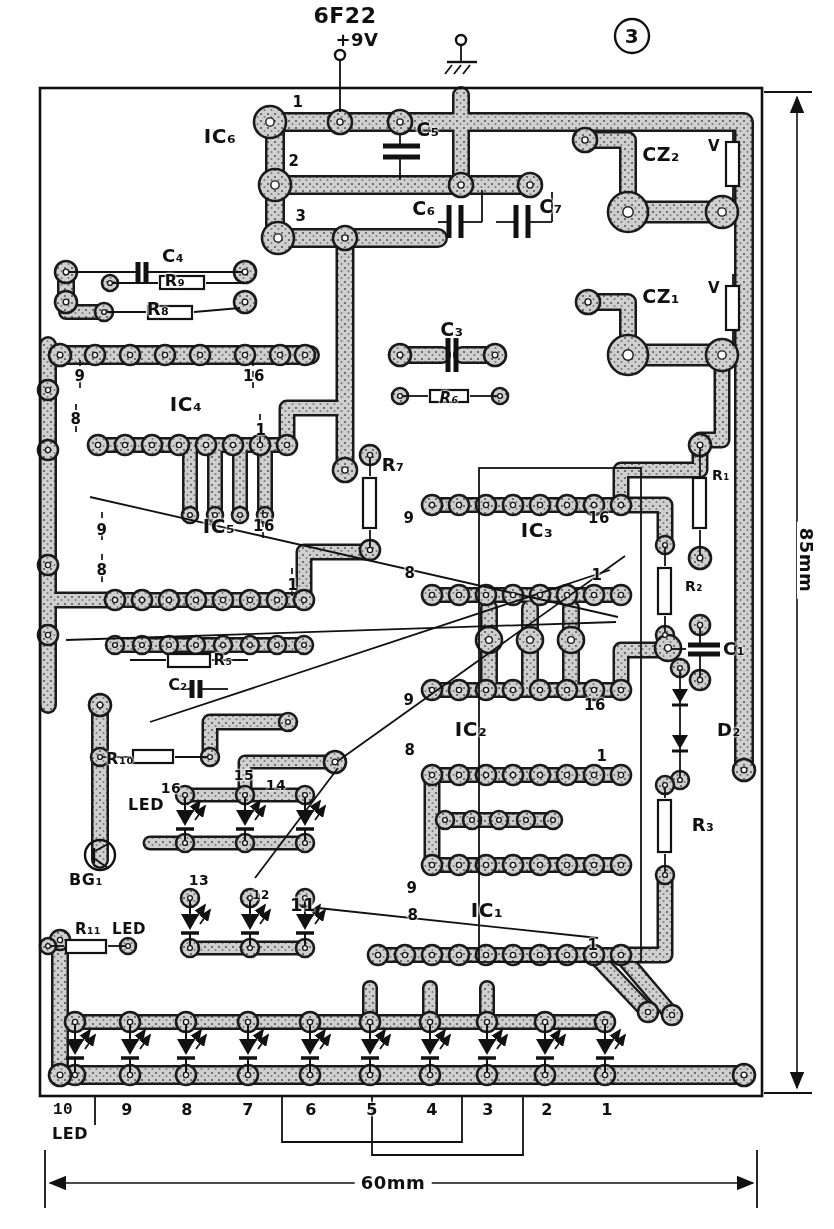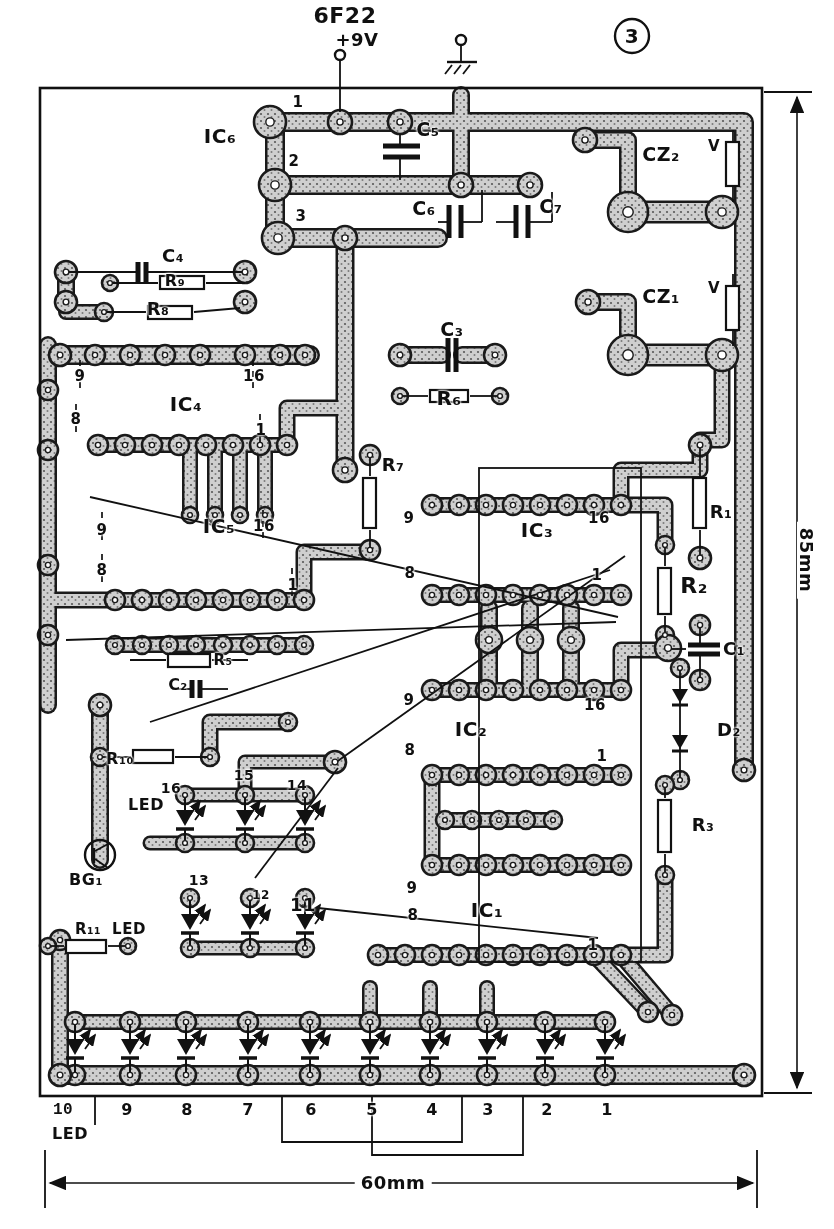--- a/index.html
+++ b/index.html
@@ -735,53 +735,53 @@
       <div class="lbl" style="left: 424px; top: 208px; font-size: 19px;">C₆</div>
       <div class="lbl" style="left: 551px; top: 206px; font-size: 19px;">C₇</div>
       <div class="lbl" style="left: 661px; top: 154px; font-size: 19px;">CZ₂</div>
       <div class="lbl" style="left: 714px; top: 146px; font-size: 15px;">V</div>
       <div class="lbl" style="left: 661px; top: 296px; font-size: 19px;">CZ₁</div>
       <div class="lbl" style="left: 714px; top: 288px; font-size: 15px;">V</div>
       <div class="lbl" style="left: 173px; top: 256px; font-size: 18px;">C₄</div>
       <div class="lbl" style="left: 175px; top: 281px; font-size: 16px;">R₉</div>
       <div class="lbl" style="left: 158px; top: 309px; font-size: 18px;">R₈</div>
       <div class="lbl" style="left: 452px; top: 329px; font-size: 19px;">C₃</div>
-      <div class="lbl" style="left: 449px; top: 398px; font-size: 20px;">R₆</div>
+      <div class="lbl" style="left: 449px; top: 398px; font-size: 15px; font-style: italic;">R₆</div>
       <div class="lbl" style="left: 80px; top: 376px; font-size: 15px;">9</div>
       <div class="lbl" style="left: 76px; top: 419px; font-size: 15px;">8</div>
       <div class="lbl" style="left: 186px; top: 404px; font-size: 20px;">IC₄</div>
       <div class="lbl" style="left: 254px; top: 376px; font-size: 15px;">16</div>
       <div class="lbl" style="left: 261px; top: 430px; font-size: 15px;">1</div>
       <div class="lbl" style="left: 393px; top: 465px; font-size: 18px;">R₇</div>
-      <div class="lbl" style="left: 721px; top: 475px; font-size: 18px; margin-top: 37px;">R₁</div>
+      <div class="lbl" style="left: 721px; top: 475px; font-size: 14px;">R₁</div>
       <div class="lbl" style="left: 102px; top: 530px; font-size: 15px;">9</div>
       <div class="lbl" style="left: 219px; top: 526px; font-size: 20px;">IC₅</div>
       <div class="lbl" style="left: 264px; top: 526px; font-size: 15px;">16</div>
       <div class="lbl" style="left: 409px; top: 518px; font-size: 15px;">9</div>
       <div class="lbl" style="left: 537px; top: 530px; font-size: 20px;">IC₃</div>
       <div class="lbl" style="left: 599px; top: 518px; font-size: 15px;">16</div>
       <div class="lbl" style="left: 102px; top: 570px; font-size: 15px;">8</div>
       <div class="lbl" style="left: 410px; top: 573px; font-size: 15px;">8</div>
       <div class="lbl" style="left: 293px; top: 585px; font-size: 15px;">1</div>
       <div class="lbl" style="left: 597px; top: 575px; font-size: 15px;">1</div>
-      <div class="lbl" style="left: 694px; top: 586px; font-size: 22px;">R₂</div>
+      <div class="lbl" style="left: 694px; top: 586px; font-size: 14px;">R₂</div>
       <div class="lbl" style="left: 223px; top: 660px; font-size: 15px;">R₅</div>
       <div class="lbl" style="left: 178px; top: 685px; font-size: 16px;">C₂</div>
       <div class="lbl" style="left: 734px; top: 649px; font-size: 18px;">C₁</div>
       <div class="lbl" style="left: 409px; top: 700px; font-size: 15px;">9</div>
       <div class="lbl" style="left: 595px; top: 705px; font-size: 15px;">16</div>
       <div class="lbl" style="left: 471px; top: 729px; font-size: 20px;">IC₂</div>
       <div class="lbl" style="left: 729px; top: 730px; font-size: 18px;">D₂</div>
       <div class="lbl" style="left: 410px; top: 750px; font-size: 15px;">8</div>
       <div class="lbl" style="left: 602px; top: 756px; font-size: 15px;">1</div>
       <div class="lbl" style="left: 120px; top: 759px; font-size: 16px;">R₁₀</div>
       <div class="lbl" style="left: 146px; top: 805px; font-size: 16px;">LED</div>
       <div class="lbl" style="left: 171px; top: 788px; font-size: 14px;">16</div>
       <div class="lbl" style="left: 244px; top: 775px; font-size: 14px;">15</div>
-      <div class="lbl" style="left: 297px; top: 785px; font-size: 14px;">14</div>
+      <div class="lbl" style="left: 276px; top: 785px; font-size: 14px;">14</div>
       <div class="lbl" style="left: 703px; top: 825px; font-size: 18px;">R₃</div>
       <div class="lbl" style="left: 86px; top: 880px; font-size: 16px;">BG₁</div>
       <div class="lbl" style="left: 199px; top: 880px; font-size: 14px; text-align: right;">13</div>
       <div class="lbl" style="left: 261px; top: 895px; font-size: 12px;">12</div>
       <div class="lbl" style="left: 303px; top: 905px; font-size: 18px;">11</div>
       <div class="lbl" style="left: 412px; top: 888px; font-size: 15px;">9</div>
       <div class="lbl" style="left: 413px; top: 915px; font-size: 15px;">8</div>
       <div class="lbl" style="left: 487px; top: 910px; font-size: 20px;">IC₁</div>
       <div class="lbl" style="left: 88px; top: 929px; font-size: 15px;">R₁₁</div>
       <div class="lbl" style="left: 129px; top: 929px; font-size: 15px;">LED</div>

